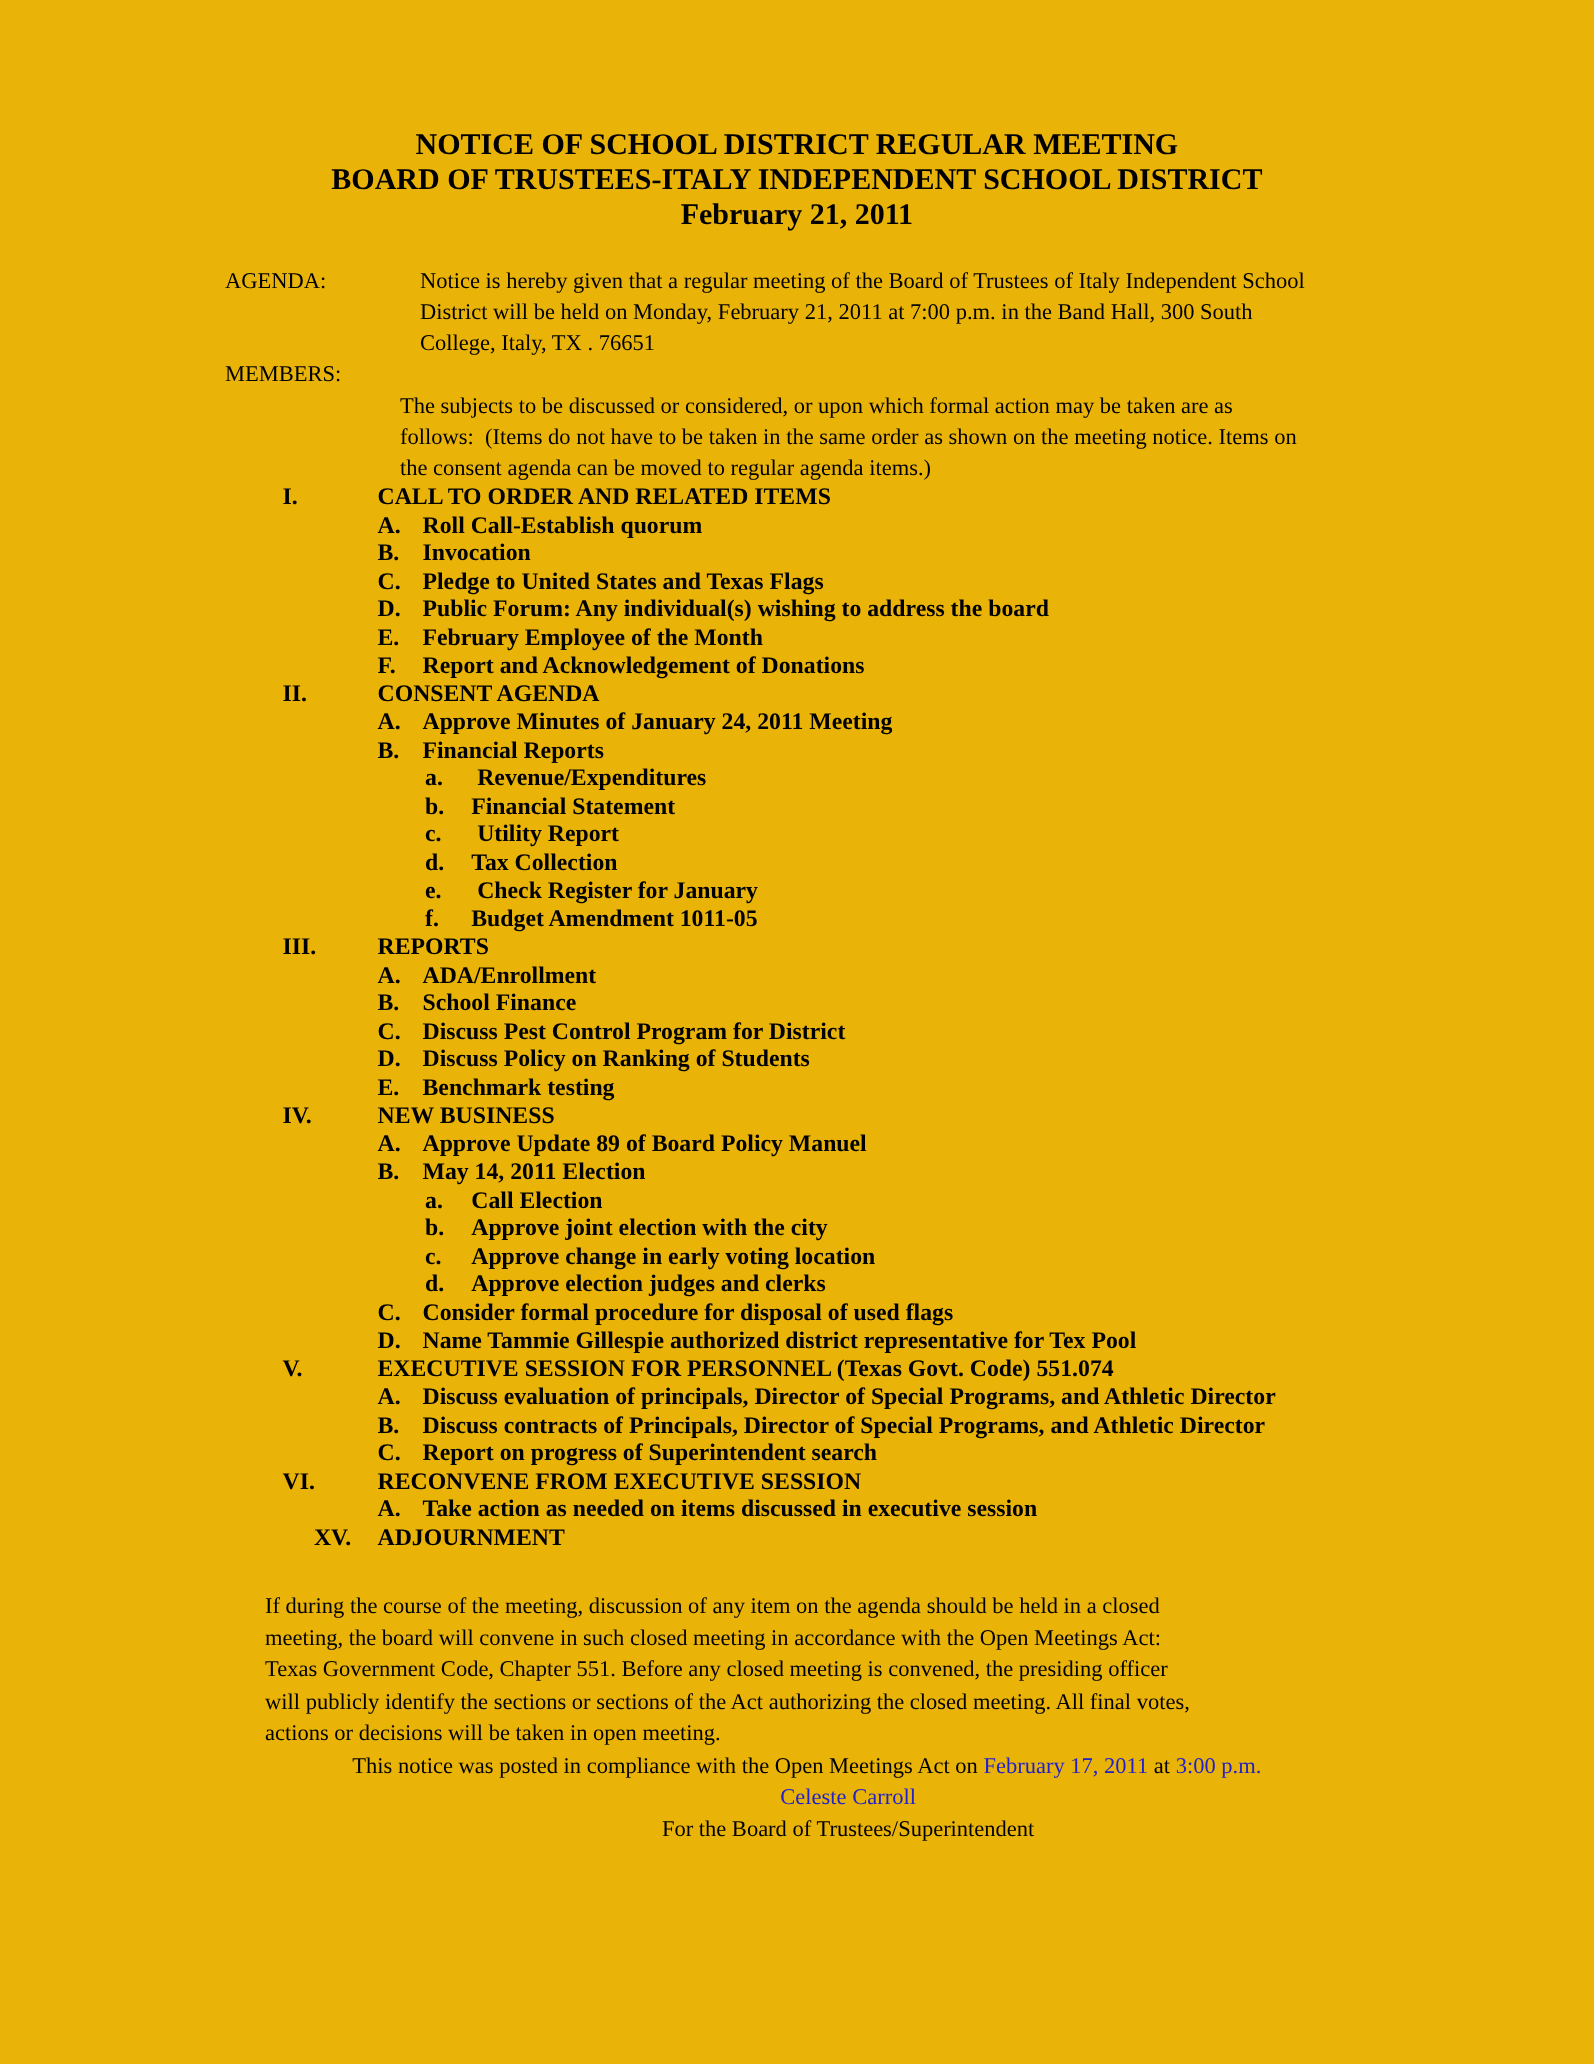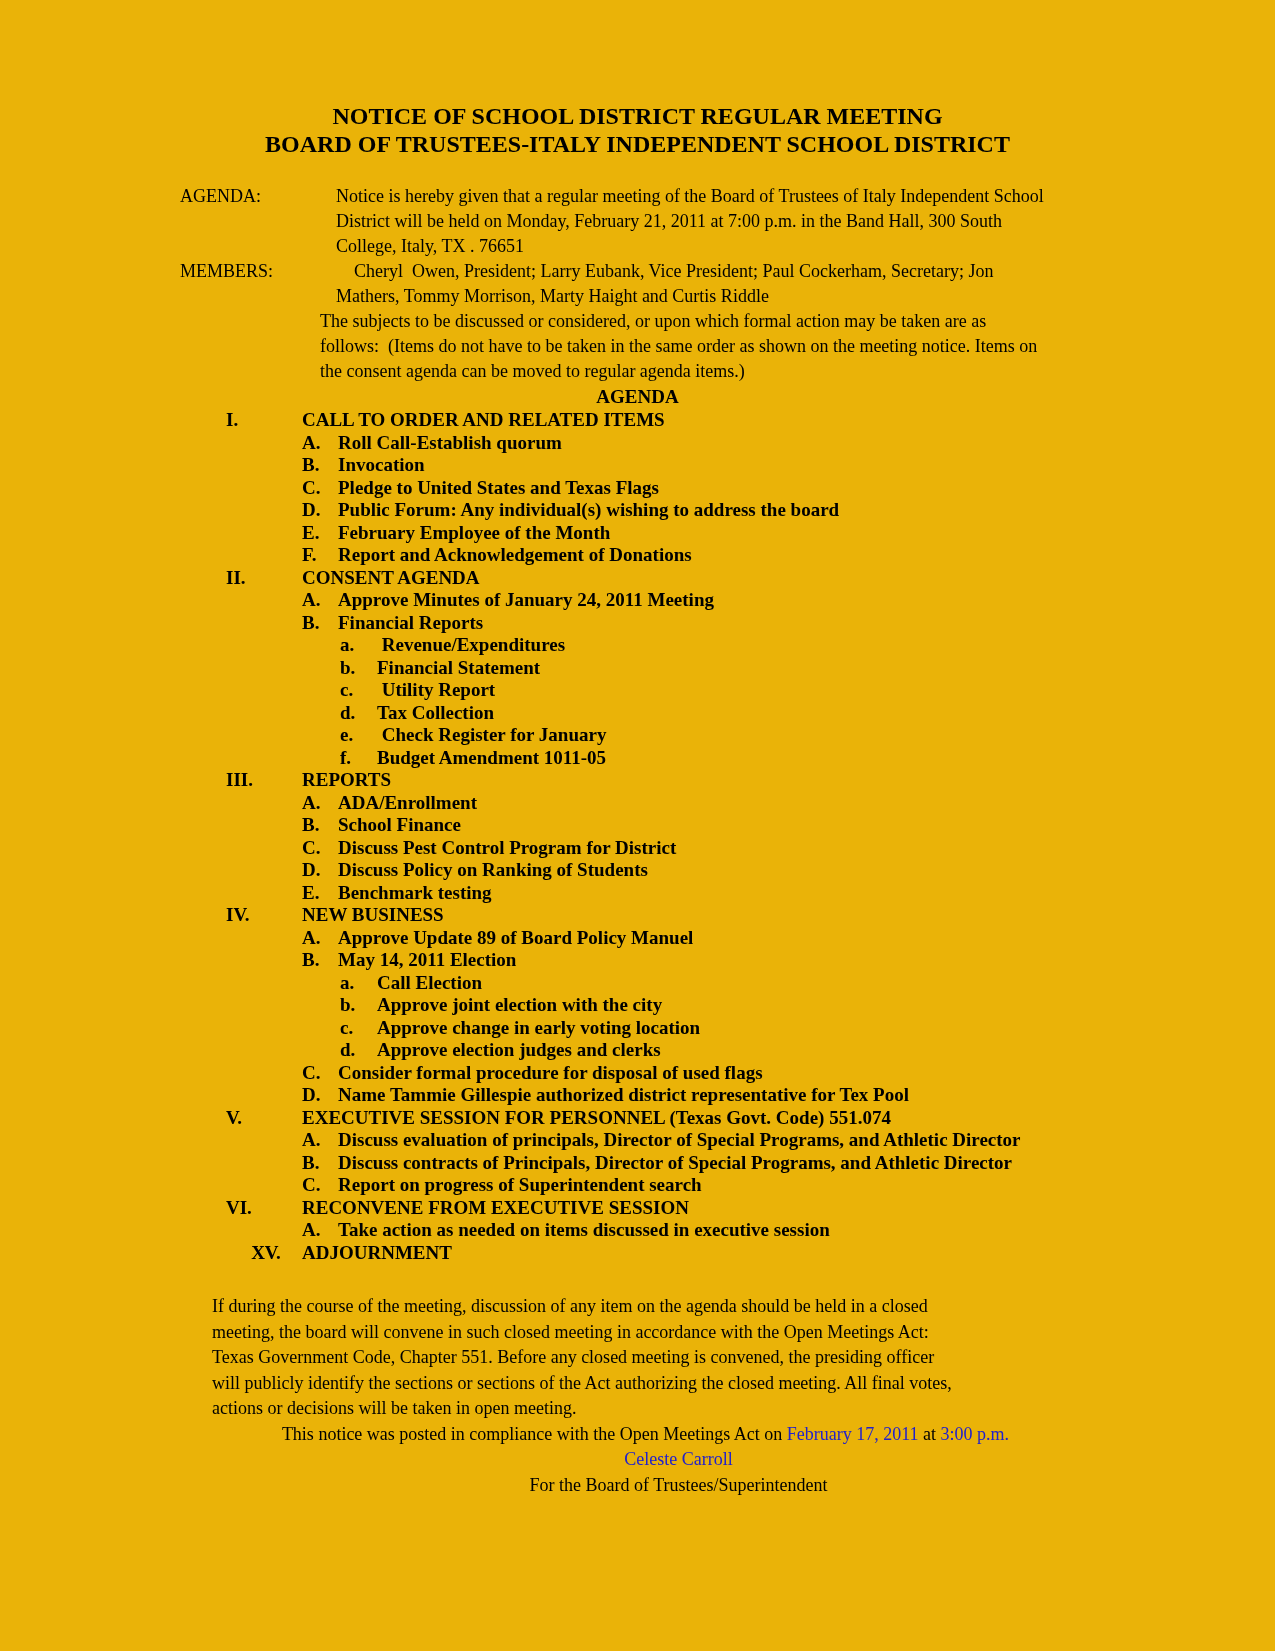--- a/index.html
+++ b/index.html
@@ -34,47 +34,43 @@
   .sig-line { margin-left:320px; width:717px; text-align:center; font-size:18px; line-height:25.5px; white-space:pre; }
 </style>
 </head>
 <body>
 
 <div class="page">
 
   <div class="title-block">
     <div class="title-line">NOTICE OF SCHOOL DISTRICT REGULAR MEETING</div>
     <div class="title-line">BOARD OF TRUSTEES-ITALY INDEPENDENT SCHOOL DISTRICT</div>
+    <div class="title-line">February 21, 2011</div>
   </div>
 
   <div class="info-block">
     <div class="info-row">
       <div class="info-label">AGENDA:</div>
       <div class="info-value">
         <div class="line">Notice is hereby given that a regular meeting of the Board of Trustees of Italy Independent School</div>
         <div class="line">District will be held on Monday, February 21, 2011 at 7:00 p.m. in the Band Hall, 300 South</div>
         <div class="line">College, Italy, TX . 76651</div>
       </div>
     </div>
     <div class="info-row">
       <div class="info-label">MEMBERS:</div>
-      <div class="info-value">
-        <div class="line">    Cheryl  Owen, President; Larry Eubank, Vice President; Paul Cockerham, Secretary; Jon</div>
-        <div class="line">Mathers, Tommy Morrison, Marty Haight and Curtis Riddle</div>
-      </div>
     </div>
   </div>
 
   <div class="subjects-block">
     <div class="line">The subjects to be discussed or considered, or upon which formal action may be taken are as</div>
     <div class="line">follows:  (Items do not have to be taken in the same order as shown on the meeting notice. Items on</div>
     <div class="line">the consent agenda can be moved to regular agenda items.)</div>
   </div>
 
-  <div class="agenda-heading">AGENDA</div>
 
   <div class="agenda-list">
 
     <div class="section-row">
       <div class="roman-cell">I.</div>
       <div class="section-title">CALL TO ORDER AND RELATED ITEMS</div>
     </div>
     <div class="item-row">
       <div class="letter-cell">A.</div>
       <div class="item-text">Roll Call-Establish quorum</div>

